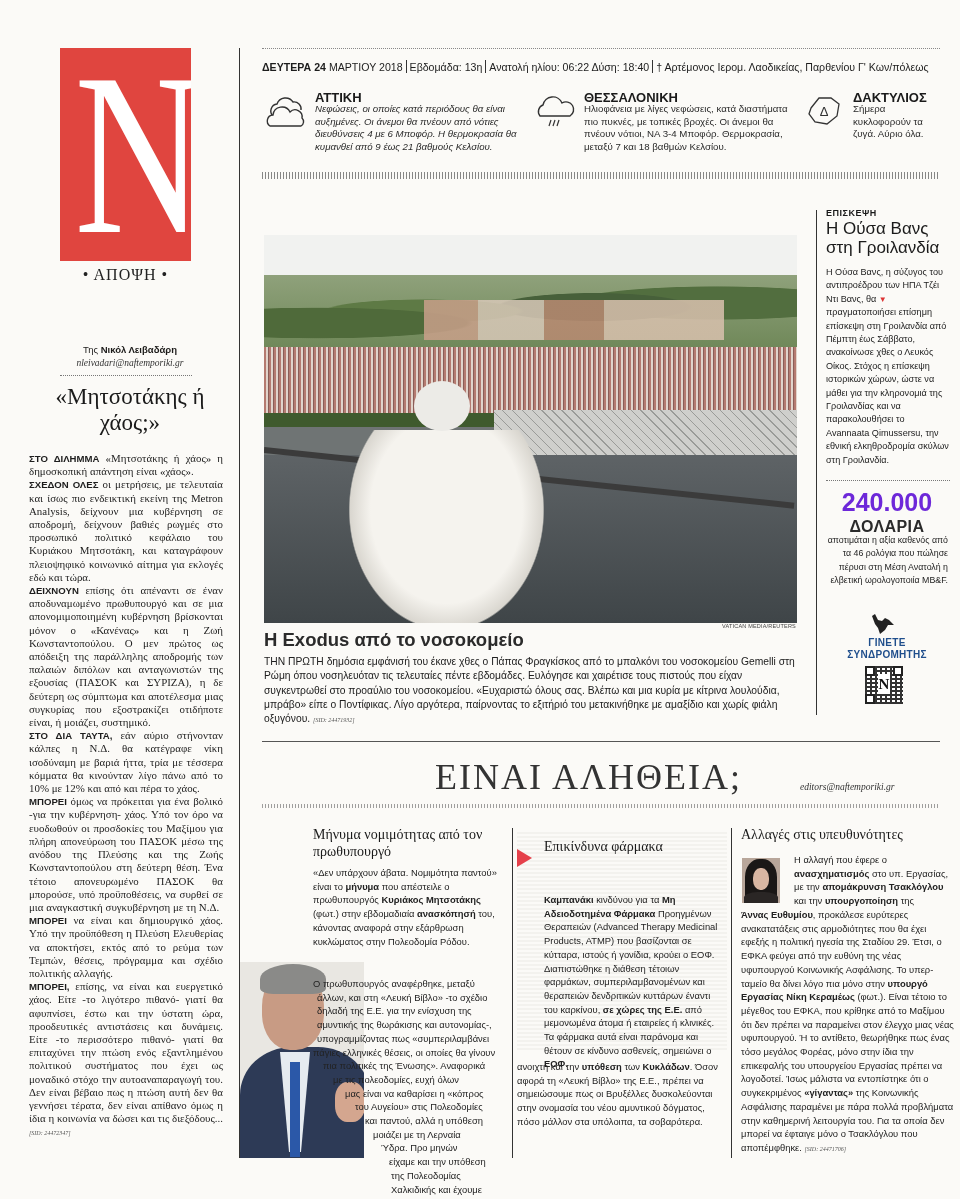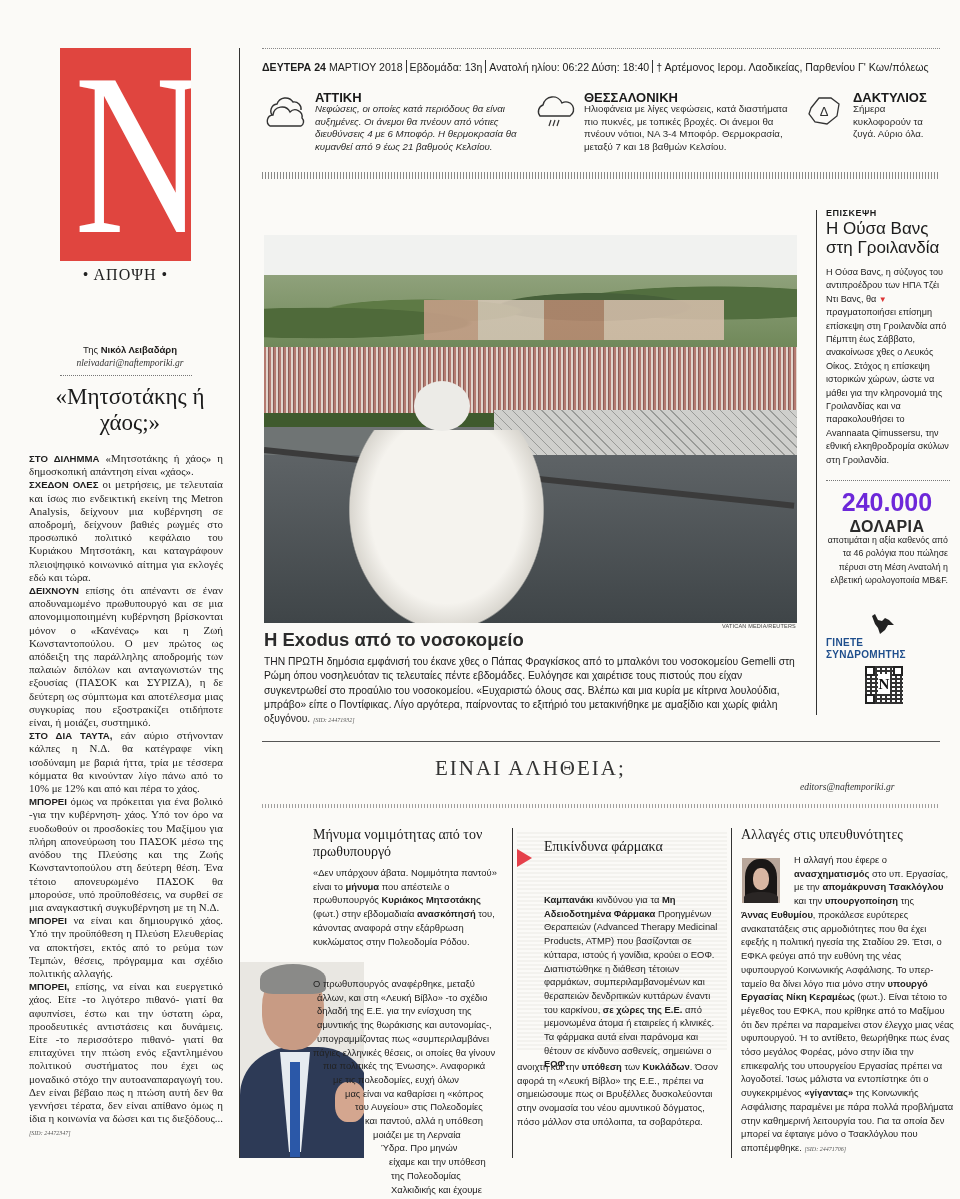--- a/index.html
+++ b/index.html
@@ -74,29 +74,29 @@
   .vrule-right { position: absolute; left: 816px; top: 210px; height: 505px; border-left: 1px solid #333; }
   .side-kicker { position: absolute; left: 826px; top: 208px; font-weight: bold; font-size: 9px; letter-spacing: 0.5px; color: #1a1a1a; }
   .side-title { position: absolute; left: 826px; top: 219px; width: 130px; font-size: 17px; line-height: 19px; color: #1a1a1a; }
   .side-body { position: absolute; left: 826px; top: 266px; width: 124px; font-size: 9.1px; line-height: 13.4px; color: #222; }
   .red-bullet { color: #d33; font-size: 8px; }
   .side-dotted { position: absolute; left: 826px; top: 480px; width: 124px; border-top: 1px dotted #777; }
   .big-number { position: absolute; left: 826px; top: 488px; width: 122px; text-align: center; font-weight: bold; font-size: 25px; color: #6d28d9; }
   .big-unit { position: absolute; left: 826px; top: 518px; width: 122px; text-align: center; font-weight: bold; font-size: 16px; color: #2a2a2a; letter-spacing: 0.4px; }
   .big-desc { position: absolute; left: 826px; top: 534px; width: 122px; text-align: right; font-size: 8.8px; line-height: 13.4px; color: #222; }
   .sub-icon { position: absolute; left: 868px; top: 612px; width: 30px; height: 24px; }
-  .sub-label { position: absolute; left: 826px; top: 637px; width: 122px; text-align: left; font-weight: bold; font-size: 10px; line-height: 12px; color: #1f4e8c; letter-spacing: 0.3px; }
+  .sub-label { position: absolute; left: 826px; top: 637px; width: 122px; text-align: center; font-weight: bold; font-size: 10px; line-height: 12px; color: #1f4e8c; letter-spacing: 0.3px; }
   .qr { position: absolute; left: 865px; top: 666px; width: 38px; height: 38px;
     background: repeating-linear-gradient(0deg, #333 0 2px, transparent 2px 4px), repeating-linear-gradient(90deg, #333 0 2px, #fff 2px 5px); }
   .qr .qr-n { position: absolute; left: 13px; top: 8px; width: 12px; height: 20px; background: #fff; font-family: "Liberation Serif", serif; font-weight: bold; font-size: 15px; line-height: 20px; text-align: center; color: #111; }
   .qr .corner { position: absolute; width: 10px; height: 10px; border: 2px solid #222; background: #fff; }
 
   
   .section-rule { position: absolute; left: 262px; top: 741px; width: 678px; border-top: 1px solid #555; }
-  .section-title { position: absolute; left: 435px; top: 756px; font-family: "Liberation Serif", serif; font-size: 21px; letter-spacing: 2px; color: #333; font-weight: normal; }
+  .section-title { position: absolute; left: 435px; top: 756px; font-family: "Liberation Serif", serif; font-size: 36px; letter-spacing: 2px; color: #333; font-weight: normal; }
   .section-email { position: absolute; left: 800px; top: 782px; font-family: "Liberation Serif", serif; font-style: italic; font-size: 9.5px; color: #333; }
   .section-barcode { position: absolute; left: 262px; top: 804px; width: 678px; height: 4px;
     background: repeating-linear-gradient(90deg, #777 0 1px, transparent 1px 3px); opacity: 0.7; }
 
   .col-rule { position: absolute; top: 828px; height: 330px; border-left: 1px solid #333; }
 
   .article-title { position: absolute; font-family: "Liberation Serif", serif; font-size: 14px; line-height: 17px; color: #1a1a1a; }
   .article-body { position: absolute; font-size: 9.4px; line-height: 13.7px; color: #222; }
   .article-body b { font-weight: bold; }
 

